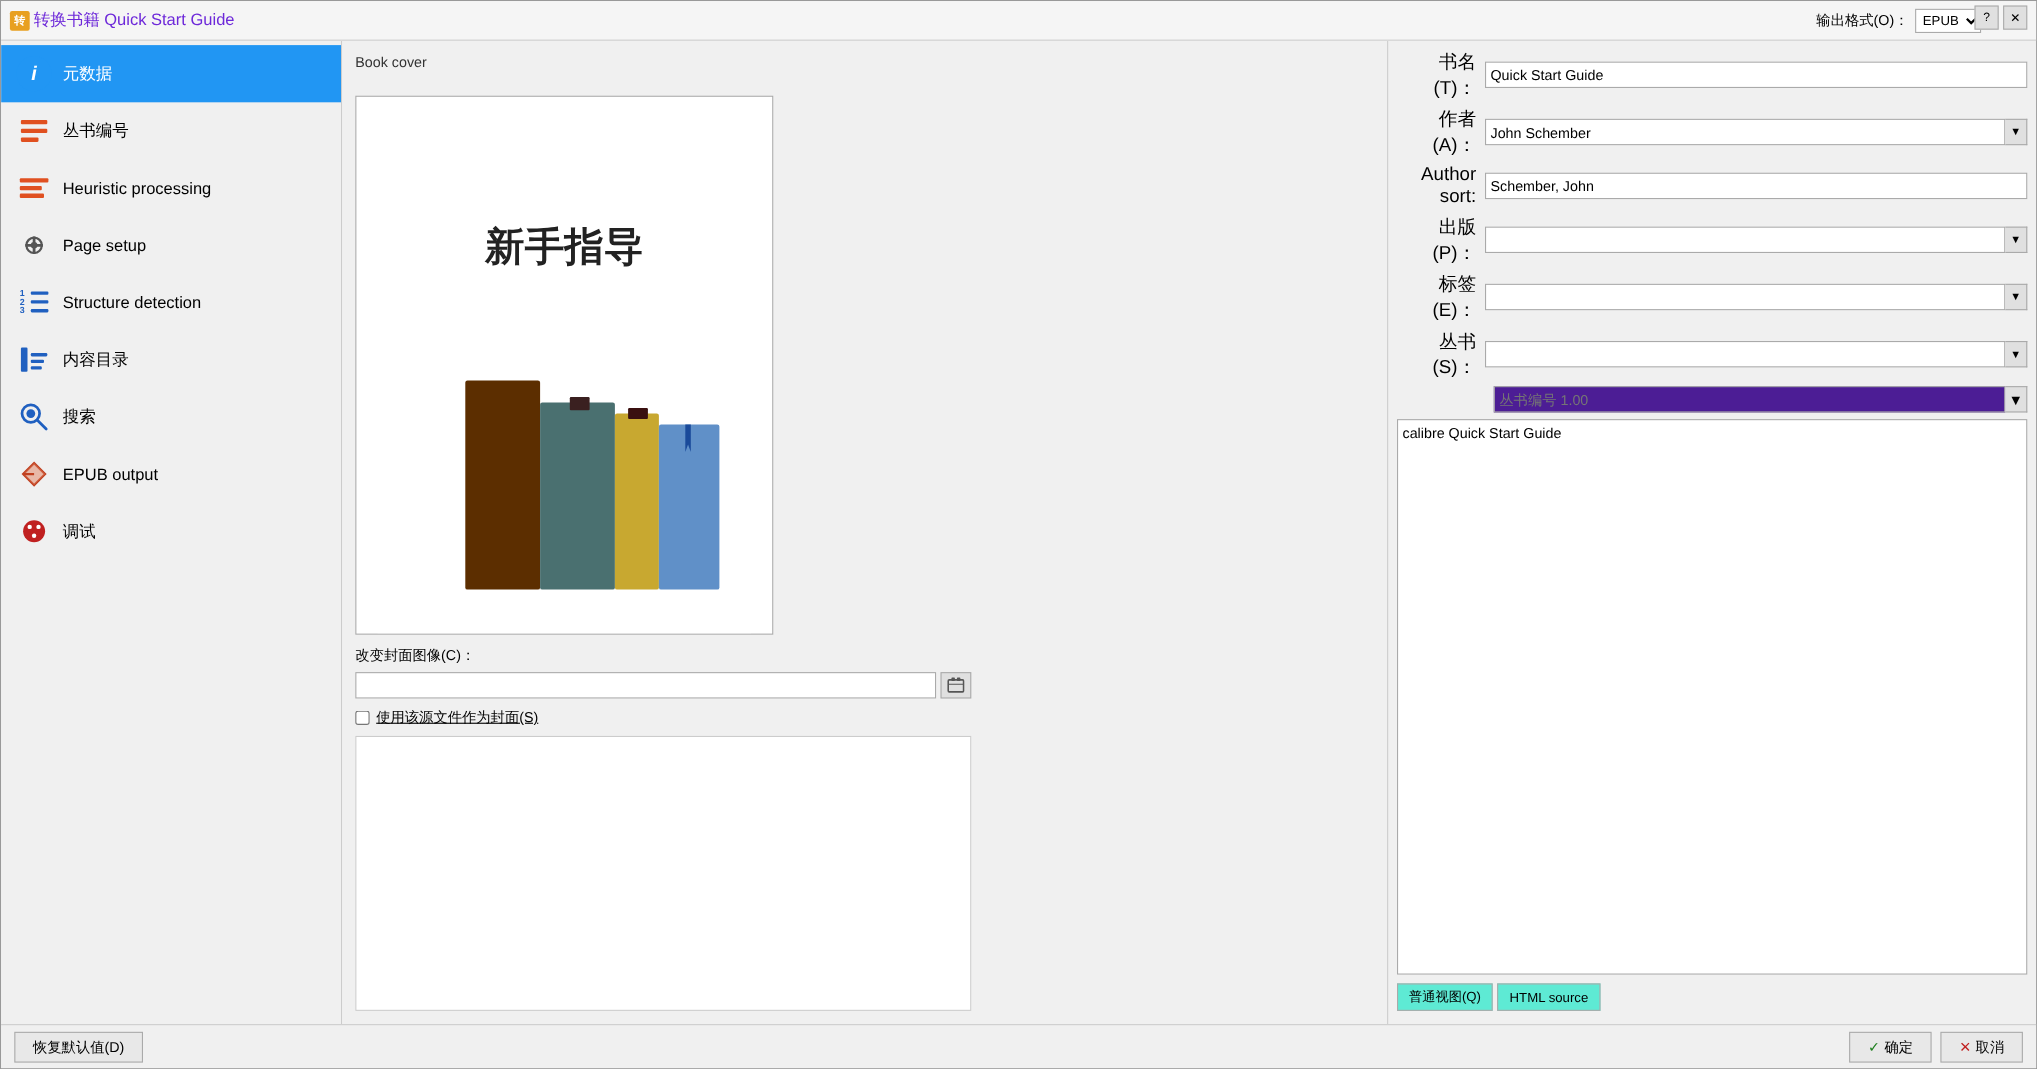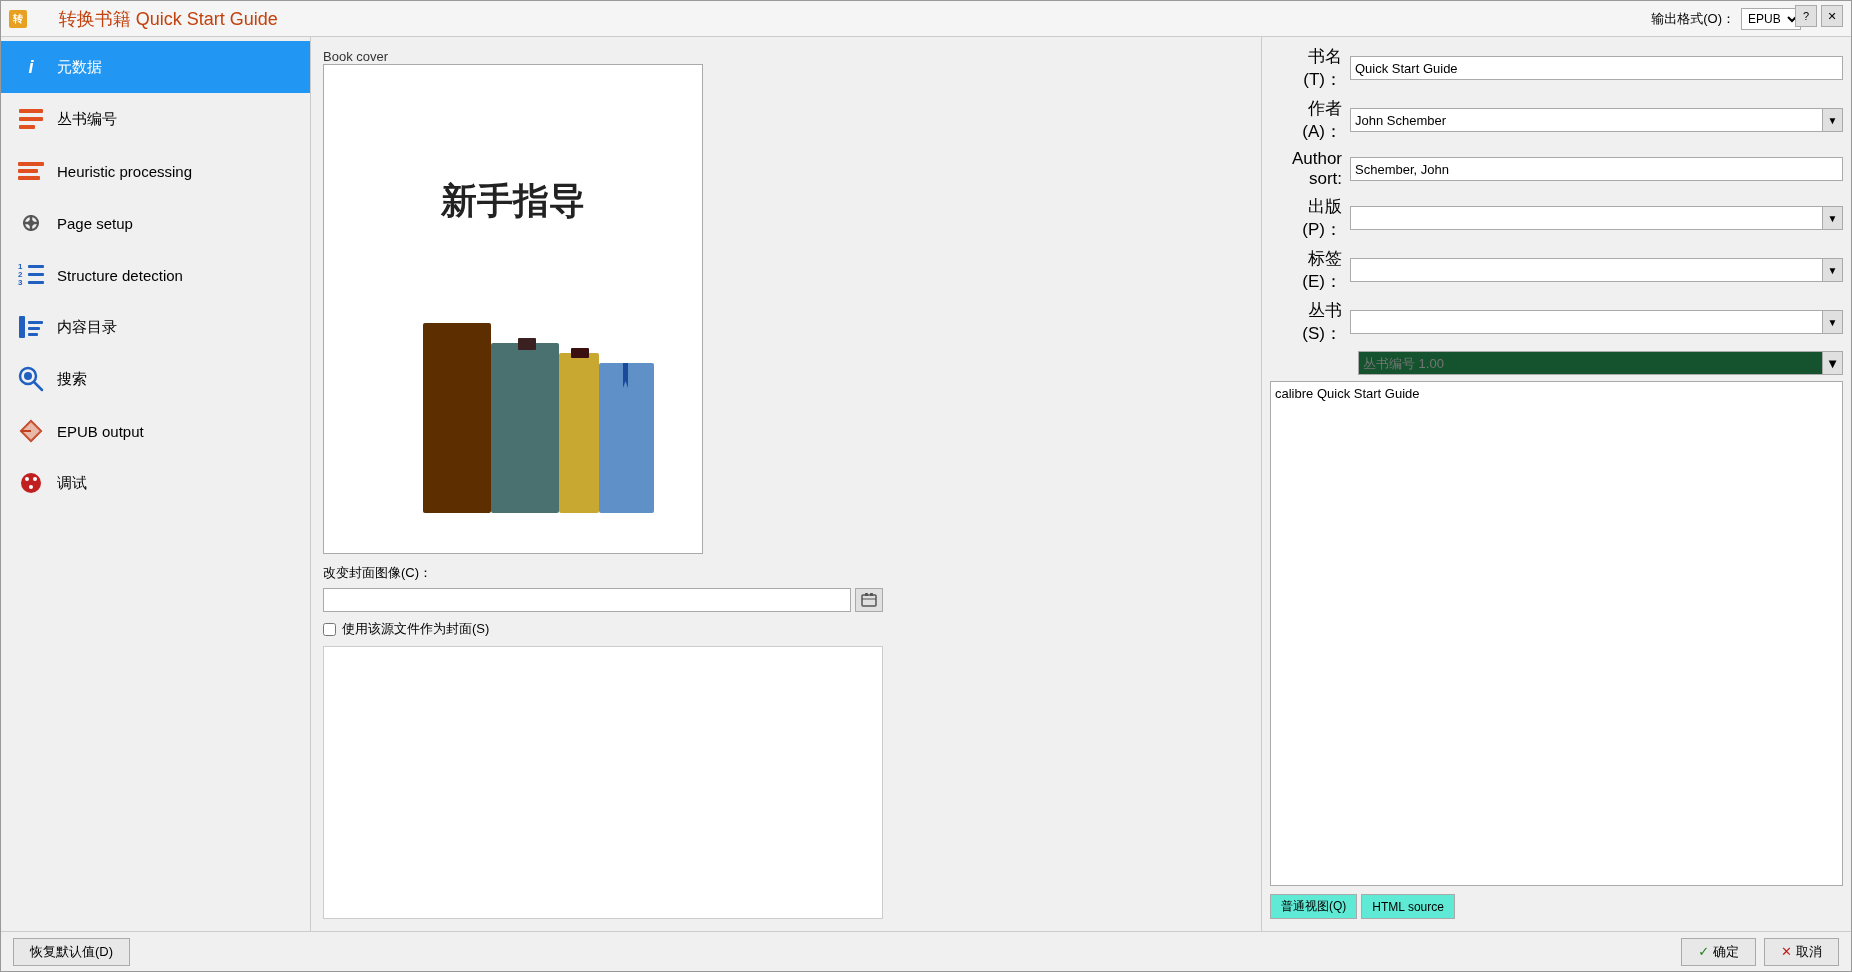--- a/index.html
+++ b/index.html
@@ -38,28 +38,28 @@
     .series-number-row { display: flex; align-items: center; margin-bottom: 6px; padding-left: 88px; }
     .series-number-row input { flex: 1; }
     .series-number-btn { width: 20px; height: 24px; border: 1px solid #aaa; border-left: none; background: #e0e0e0; cursor: pointer; }
 
     .comment-area { flex: 1; border: 1px solid #aaa; background: white; padding: 4px; font-size: 13px; min-height: 120px; margin-bottom: 8px; overflow: auto; }
 
     .view-buttons { display: flex; gap: 4px; margin-bottom: 4px; }
     .view-btn { padding: 3px 10px; border: 1px solid #aaa; background: #5eead4; cursor: pointer; font-size: 12px; }
 
     
-    .cover-label { font-size: 13px; margin-bottom: 0; color: #333; }
+    .cover-label { font-size: 13px; margin-bottom: 23px; color: #333; }
     .cover-container { border: 1px solid #aaa; background: white; display: flex; align-items: flex-end; justify-content: center; width: 380px; height: 490px; margin-bottom: 10px; overflow: hidden; }
 
     .change-cover-row { display: flex; align-items: flex-end; gap: 6px; margin-bottom: 6px; font-size: 13px; }
     .change-cover-input { flex: 1; height: 24px; border: 1px solid #aaa; background: white; padding: 2px 4px; }
     .change-cover-btn { width: 28px; height: 24px; border: 1px solid #aaa; background: #e0e0e0; cursor: pointer; display: flex; align-items: center; justify-content: center; }
 
-    .checkbox-row { display: flex; align-items: center; gap: 6px; font-size: 13px; margin-bottom: 0; }
+    .checkbox-row { display: flex; align-items: center; gap: 6px; font-size: 13px; margin-bottom: 0; text-decoration: underline; }
 
     .bottom-area { border: 1px solid #ccc; background: white; margin-top: 8px; min-height: 80px; flex: 1; }
 
     .footer { height: 40px; background: #f0f0f0; border-top: 1px solid #ccc; display: flex; align-items: center; padding: 0 12px; justify-content: space-between; }
     .footer-left { display: flex; gap: 8px; }
     .footer-right { display: flex; gap: 8px; }
     .footer-btn { height: 28px; padding: 2px 16px; border: 1px solid #aaa; background: #e8e8e8; cursor: pointer; font-size: 13px; display: flex; align-items: center; gap: 4px; }
     .footer-btn.ok { border-color: #aaa; }
     .footer-btn.cancel { border-color: #aaa; }
 
@@ -71,21 +71,21 @@
     .select-control { height: 22px; border: 1px solid #aaa; background: white; font-size: 12px; padding: 0 2px; }
   </style>
 </head>
 <body>
 
 <div class="window">
 
   <div class="top-bar">
     <span class="title-icon">转</span>
     &nbsp;
-    <span style="font-size:18px; color:#c2410c;margin-left:28px;">转换书籍 Quick Start Guide</span>
+    <span style="font-size:15px; color:#6d28d9;">转换书籍 Quick Start Guide</span>
 
     <div class="top-bar-right">
       <span>输出格式(O)：</span>
       <select class="select-control">
         <option>EPUB</option>
         <option>MOBI</option>
         <option>PDF</option>
         <option>AZW3</option>
       </select>
     </div>
@@ -296,21 +296,21 @@
 
       <div class="form-row">
         <span class="form-label">丛书(S)：</span>
         <div class="form-input-with-btn">
           <input type="text" style="flex: 1 1 0%; height: 24px; border: 1px solid rgb(170, 170, 170); padding: 2px 4px; font-size: 13px;">
           <button class="dropdown-btn" style="width:20px; height:24px; border:1px solid #aaa; border-left:none; background:#e0e0e0; cursor:pointer;">▼</button>
         </div>
       </div>
 
       <div class="series-number-row">
-        <input type="text" placeholder="丛书编号 1.00" style="flex: 1 1 0%; height: 24px; border: 1px solid rgb(170, 170, 170); padding: 2px 4px; font-size: 13px; background: #14532d; color: rgb(170, 170, 170);">
+        <input type="text" placeholder="丛书编号 1.00" style="flex: 1 1 0%; height: 24px; border: 1px solid rgb(170, 170, 170); padding: 2px 4px; font-size: 13px; background: #4c1d95; color: rgb(170, 170, 170);">
         <button class="series-number-btn" style="width:20px; height:24px; border:1px solid #aaa; border-left:none; background:#e0e0e0; cursor:pointer;">▼</button>
       </div>
 
       <div class="comment-area">
         <span>calibre Quick Start Guide</span>
       </div>
 
       <div class="view-buttons">
         <button class="view-btn">普通视图(Q)</button>
         <button class="view-btn">HTML source</button>

